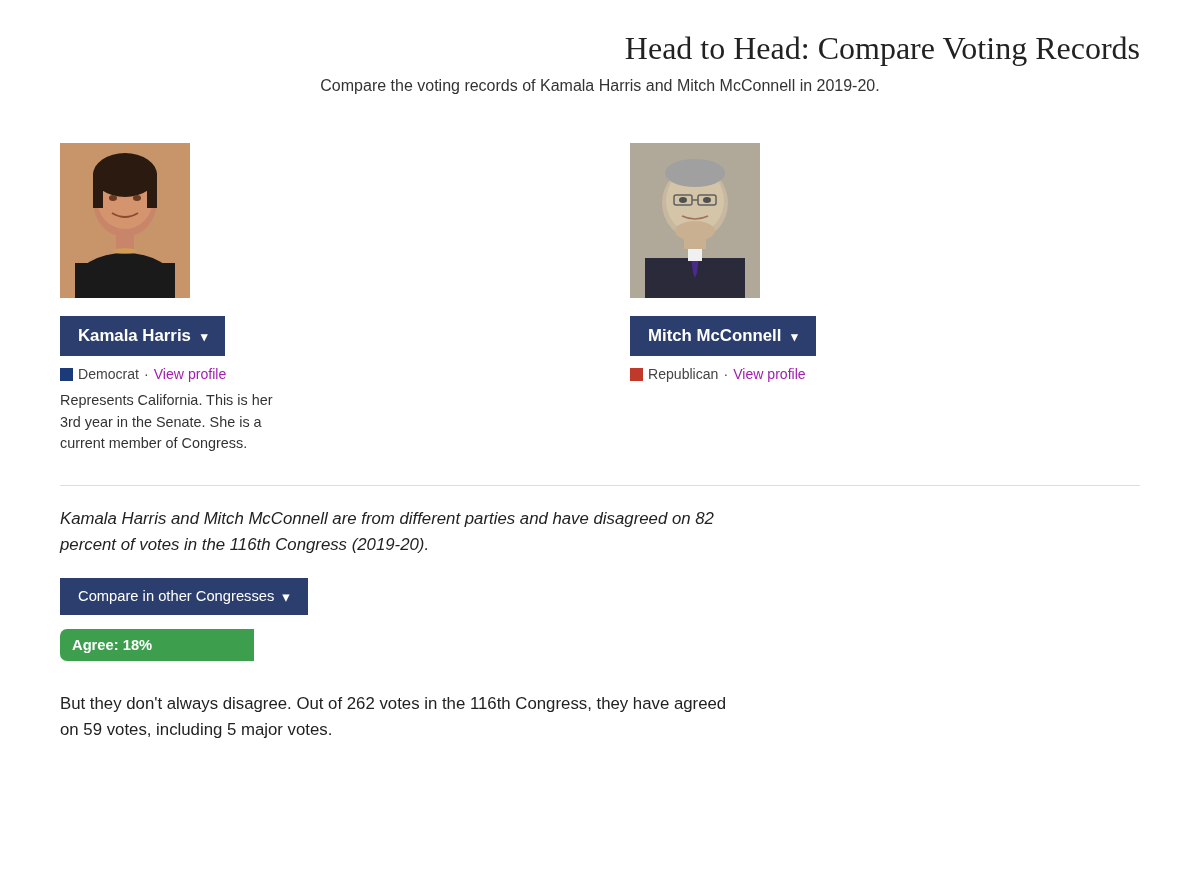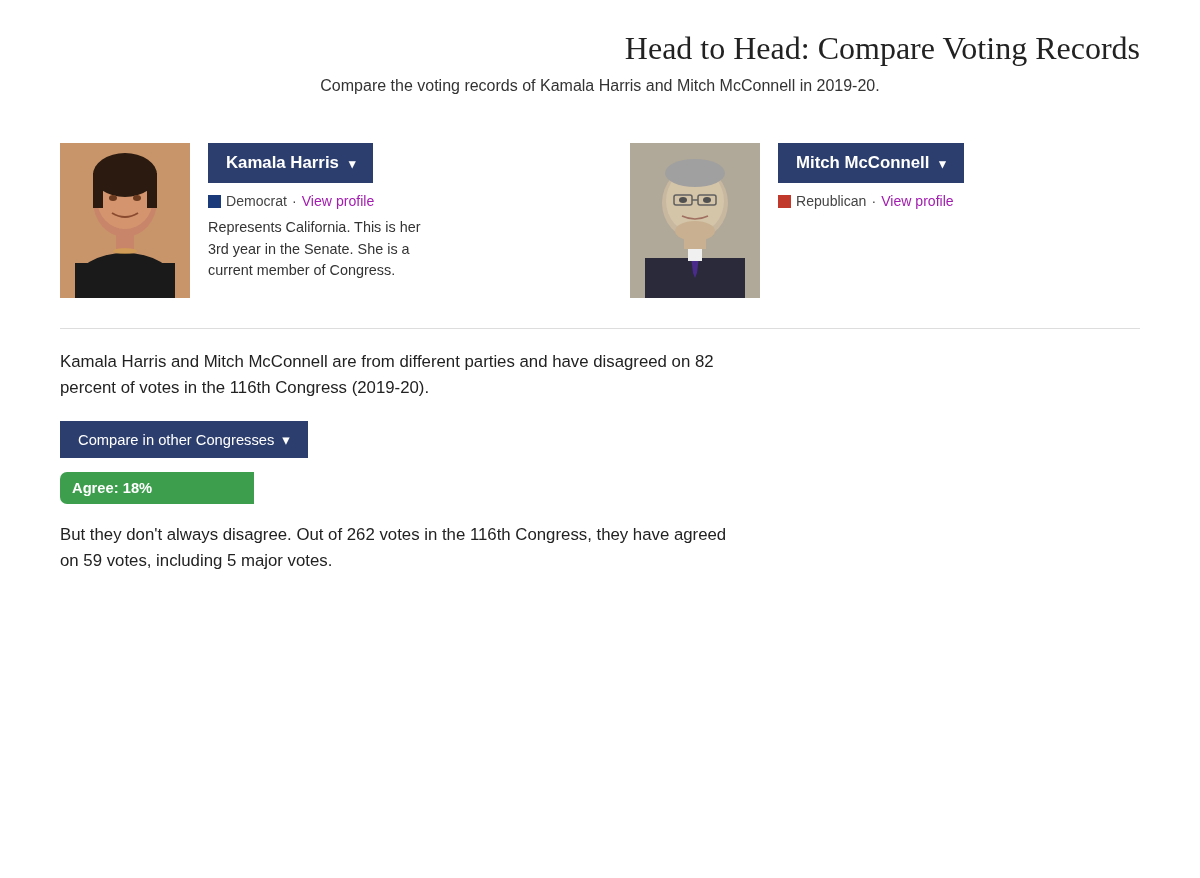--- a/index.html
+++ b/index.html
@@ -26,20 +26,21 @@
     }
     .profiles-row {
       display: flex;
       flex-direction: row;
       gap: 60px;
       margin-bottom: 30px;
       align-items: flex-start;
     }
     .profile-block {
       display: flex;
+      flex-direction: column;
       gap: 18px;
       align-items: flex-start;
       flex: 1;
     }
     .profile-photo {
       width: 130px;
       height: 155px;
       background: #c8b8a8;
       flex-shrink: 0;
       overflow: hidden;
@@ -105,39 +106,40 @@
       border-top: 1px solid #ddd;
       margin: 20px 0;
     }
     .comparison-text {
       font-size: 1.05rem;
       color: #222;
       line-height: 1.55;
       font-family: Arial, sans-serif;
       margin-bottom: 20px;
       max-width: 700px;
+      font-style: italic;
     }
     .compare-btn {
       display: inline-flex;
       align-items: center;
       background: #2c3e6e;
       color: white;
       border: none;
       padding: 10px 18px;
       font-size: 0.92rem;
       cursor: pointer;
       margin-bottom: 14px;
       font-family: Arial, sans-serif;
       gap: 8px;
     }
     .bar-container {
       display: flex;
       width: 100%;
       height: 32px;
-      margin-bottom: 18px;
+      margin-bottom: 30px;
       border-radius: 7px;
       overflow: hidden;
     }
     .bar-agree {
       background: #3d9e4e;
       display: flex;
       align-items: center;
       padding-left: 12px;
       color: white;
       font-weight: bold;

